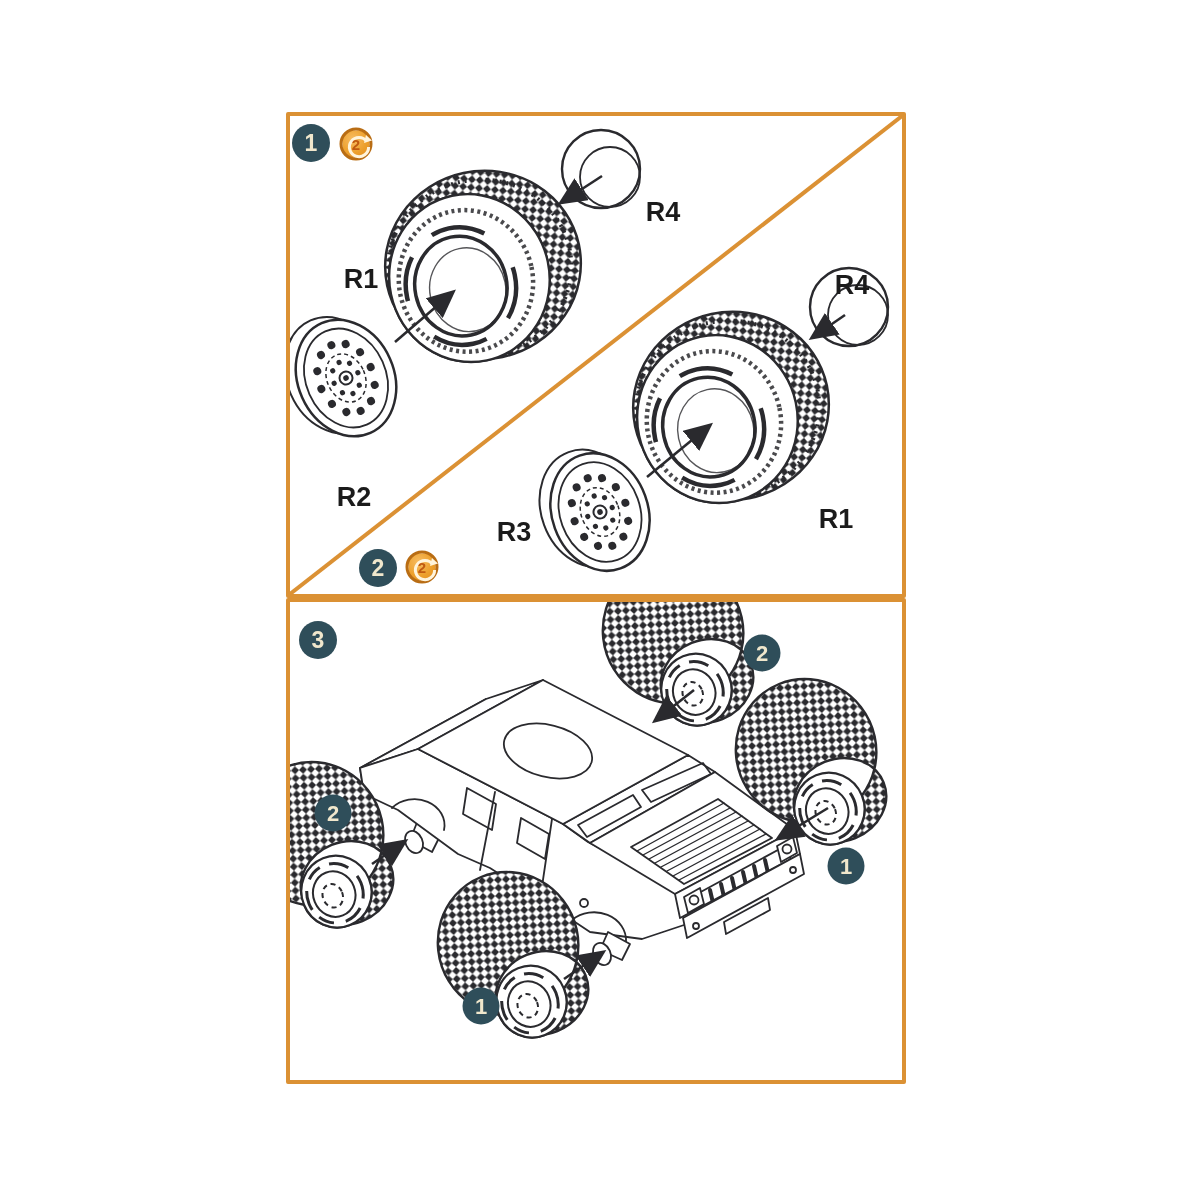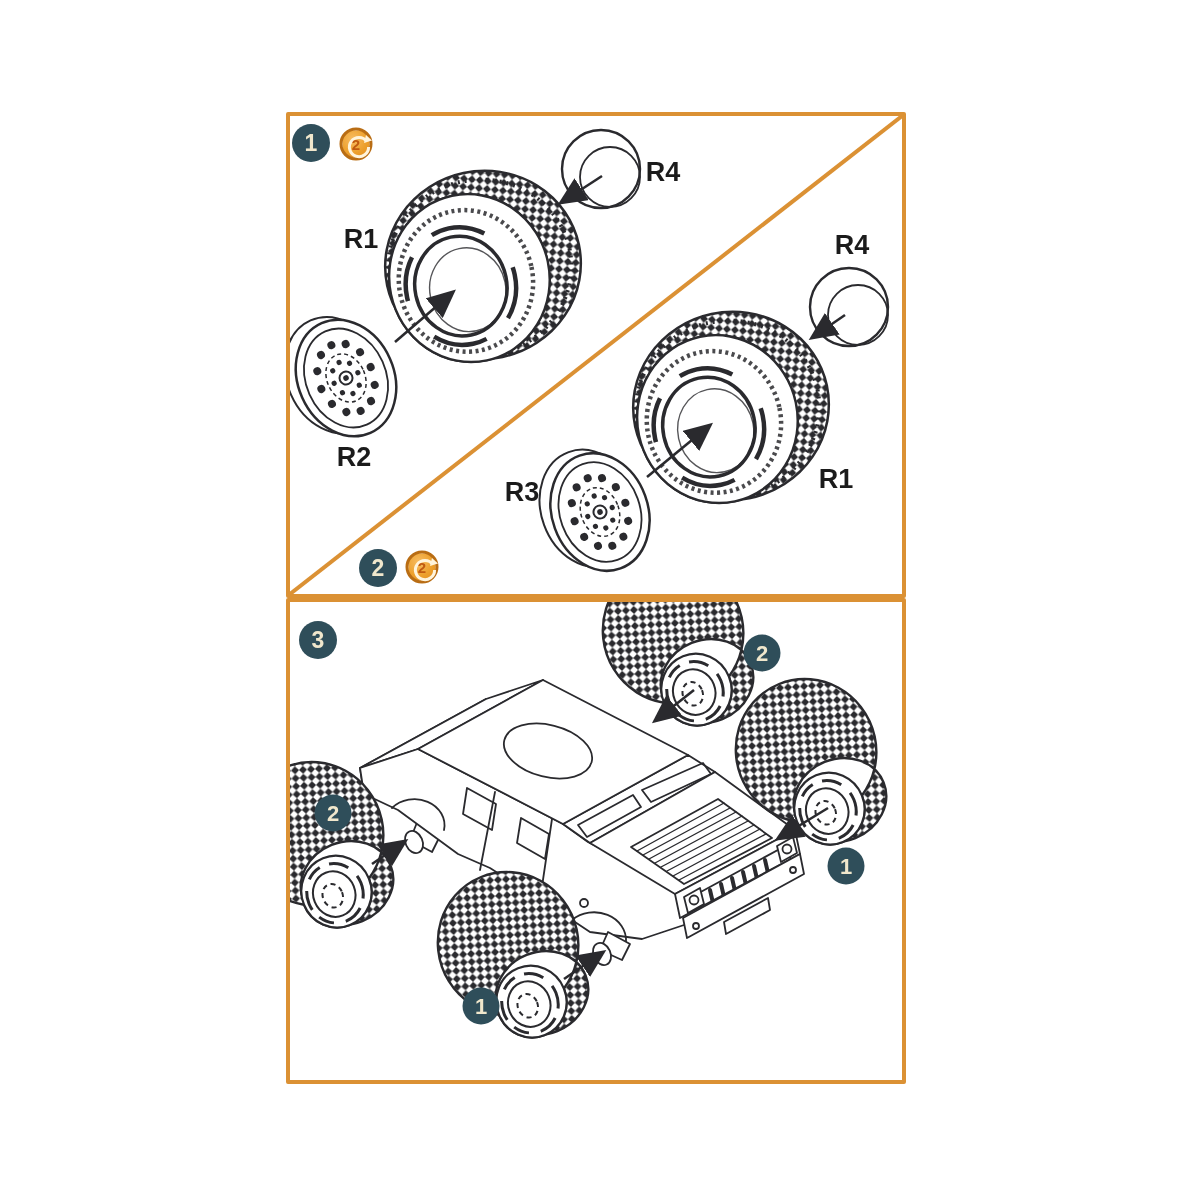--- a/index.html
+++ b/index.html
@@ -4,21 +4,21 @@
 <style>
   html,body{margin:0;padding:0;background:#ffffff;}
   .sheet{position:relative;width:1200px;height:1200px;background:#ffffff;overflow:hidden;
          font-family:"Liberation Sans", sans-serif;}
   .panel{position:absolute;left:286px;width:620px;height:486px;border:4px solid #DB9134;
          border-radius:2px;box-sizing:border-box;background:#ffffff;}
   .panel.top{top:112px;}
   .panel.bottom{top:598px;}
   .panel svg.art{position:absolute;left:0;top:0;}
   .c{position:absolute;transform:translate(-50%,-50%);}
-  .plabel{font-weight:bold;font-size:27px;color:#1b1b1b;letter-spacing:0px;white-space:nowrap;}
+  .plabel{font-weight:bold;font-size:27px;color:#1b1b1b;letter-spacing:0px;white-space:nowrap;margin-top:40px;}
   .badge{width:38px;height:38px;border-radius:50%;background:#2F4E5A;color:#F0E7CC;
          display:flex;align-items:center;justify-content:center;
          font-size:23px;font-weight:bold;line-height:1;}
   .badge.small{width:37px;height:37px;font-size:22px;}
   .rbadge{width:33px;height:33px;border-radius:50%;box-sizing:border-box;
           border:3px solid #B96D14;
           background:radial-gradient(circle at 38% 32%, #F7BC62 0%, #EDA02C 55%, #E08A1D 100%);
           display:flex;align-items:center;justify-content:center;position:absolute;}
   .rbadge svg{position:absolute;left:0;top:0;}
   .rbadge span{position:relative;z-index:2;font-size:15px;font-weight:bold;color:#C05A10;}
@@ -139,21 +139,21 @@
       <span>2</span>
     </div>
     <div class="c rbadge" style="left:132px;top:451px">
       <svg width="33" height="33" viewBox="0 0 33 33">
         <path d="M24.3,10.9 A9.6,9.6 0 1 0 26.1,16.4" fill="none" stroke="#FFF4DC" stroke-width="3"></path>
         <path d="M23.5,4.5 L29.5,10 L21.5,12.6 Z" fill="#FFF4DC"></path>
       </svg>
       <span>2</span>
     </div>
     <div class="c plabel" style="left:546px;top:363px">R1</div>
-    <div class="c plabel" style="left:232px;top:376px">R3</div>
+    <div class="c plabel" style="left:224px;top:376px">R3</div>
     <div class="c plabel" style="left:562px;top:129px">R4</div>
   </section>
 
   <section class="panel bottom">
     <svg class="art" width="612" height="478" viewBox="0 0 612 478">
 
       <g fill="#ffffff" stroke="#2A2A2E" stroke-width="1.8" stroke-linejoin="round" stroke-linecap="round">
 
         <path d="M70,166 L196,97 L200,122 L74,192 Z"></path>
         <circle cx="90" cy="176" r="4.5" fill="none"></circle>

